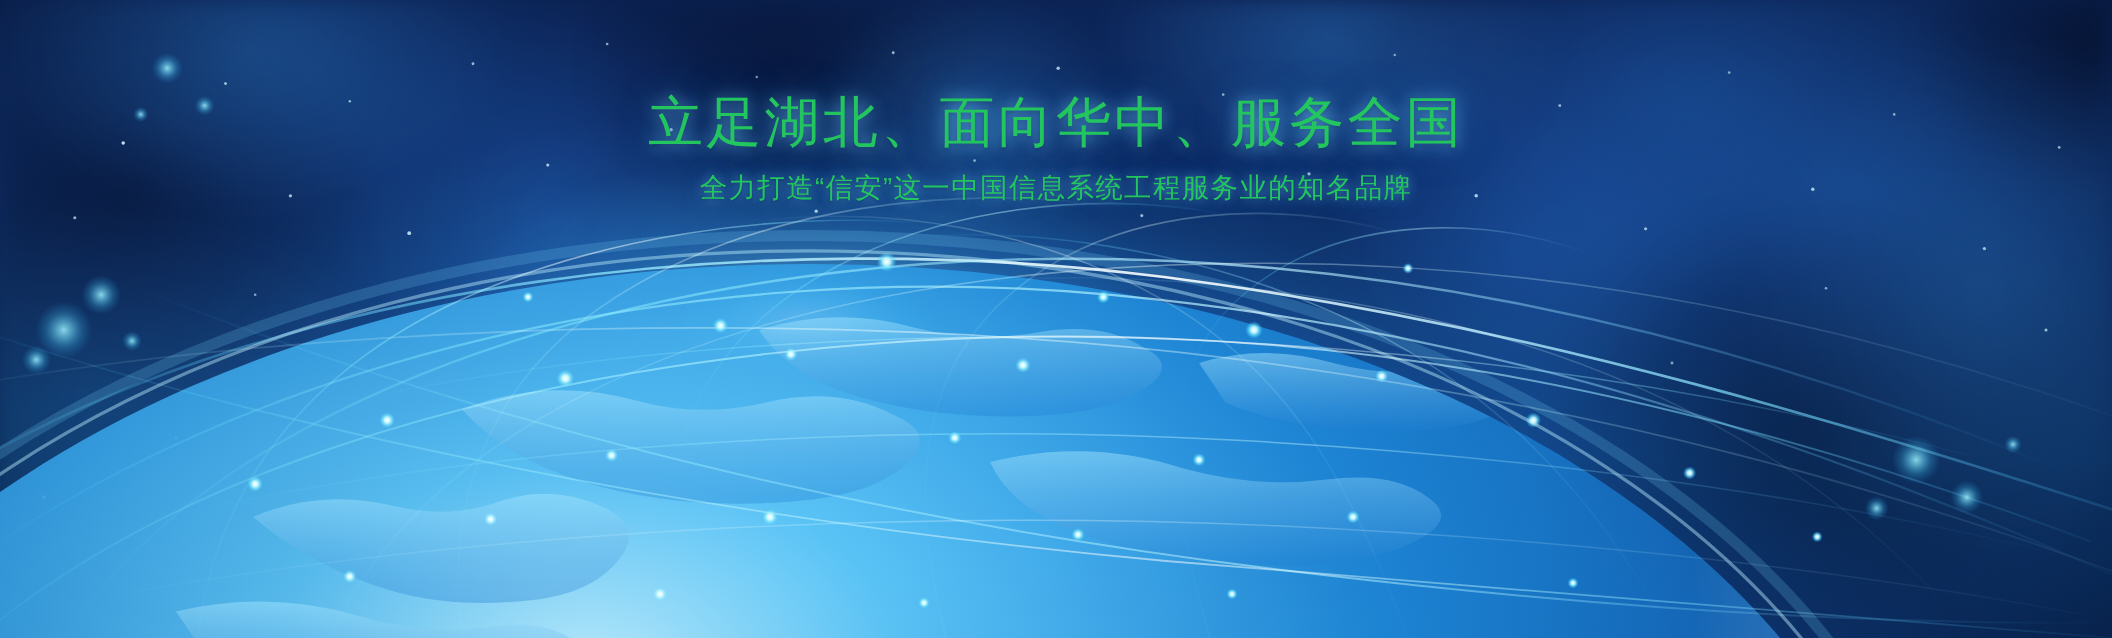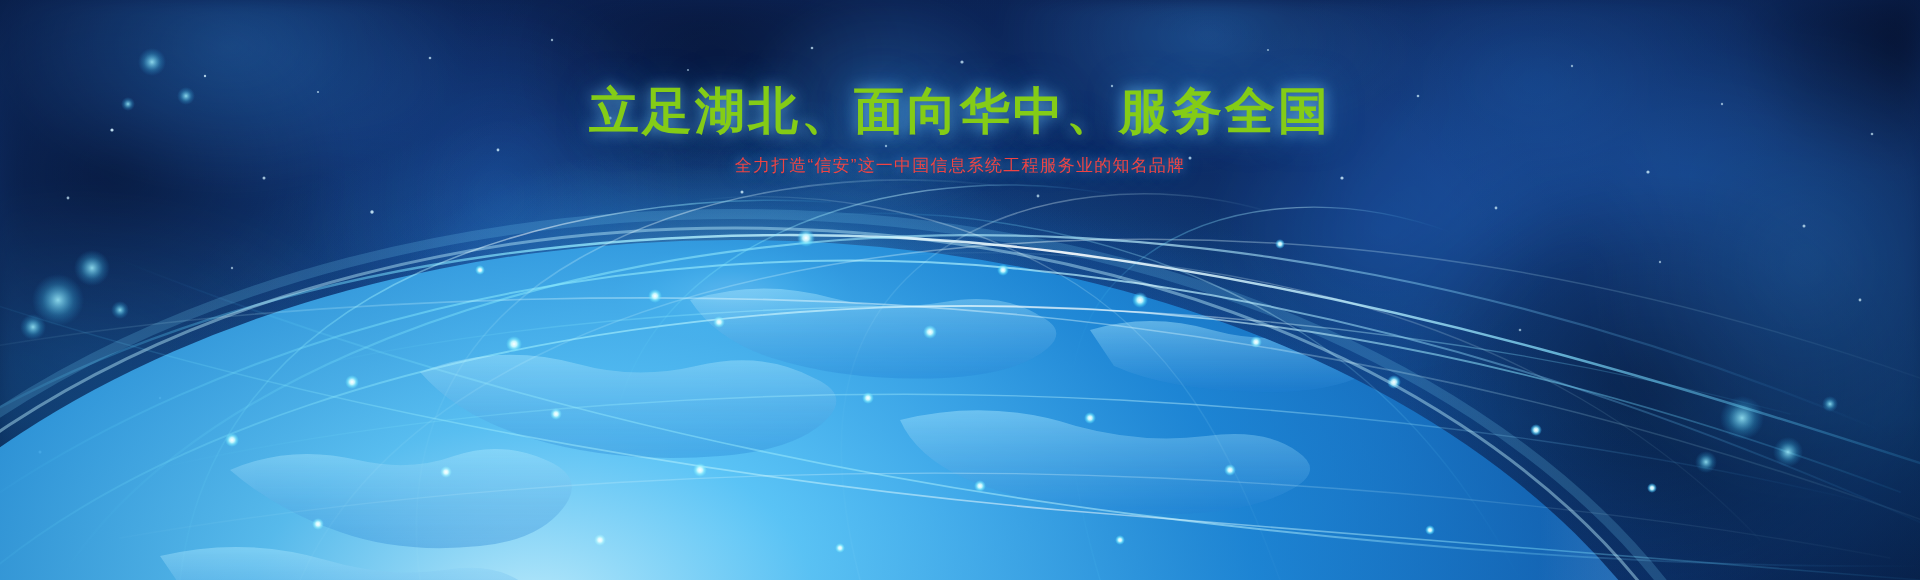--- a/index.html
+++ b/index.html
@@ -84,33 +84,33 @@
     left: 0;
     top: 84px;
     width: 100%;
     text-align: center;
     z-index: 40;
   }
   .headline {
     font-size: 50px;
     line-height: 1.08;
     letter-spacing: 3px;
-    color: #84cc16;
-    font-weight: bold;
+    color: #22c55e;
+    font-weight: normal;
     margin: 0;
     text-shadow:
       0 0 14px rgba(120,205,255,.75),
       0 0 34px rgba(40,140,235,.55),
       0 2px 4px rgba(5,25,70,.65);
   }
   .subline {
     margin: 16px 0 0 0;
-    font-size: 17px;
+    font-size: 25px;
     letter-spacing: 1.2px;
-    color: #ef4444;
+    color: #22c55e;
     font-weight: normal;
     text-shadow:
       0 0 10px rgba(110,195,255,.7),
       0 0 22px rgba(35,130,225,.45),
       0 1px 3px rgba(5,25,70,.6);
   }
 
   
   svg.layer { pointer-events: none; }
   .globe-layer { z-index: 10; }

